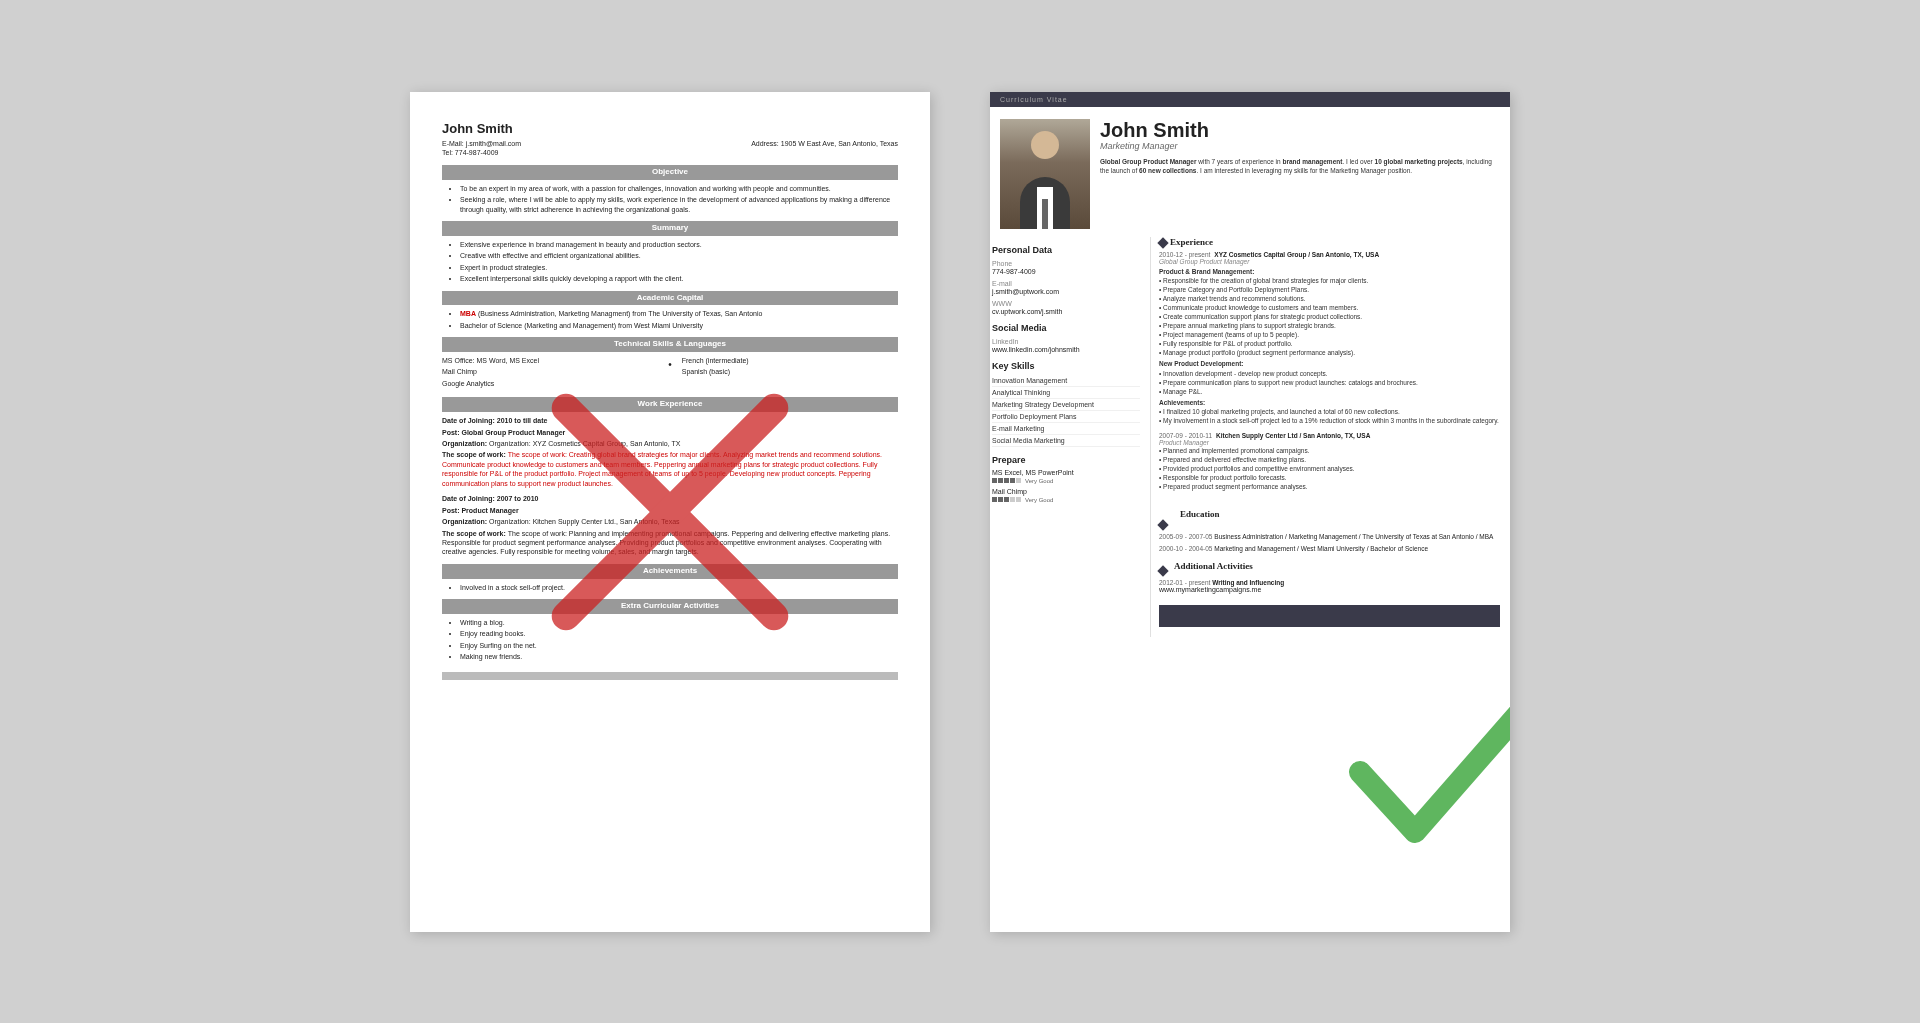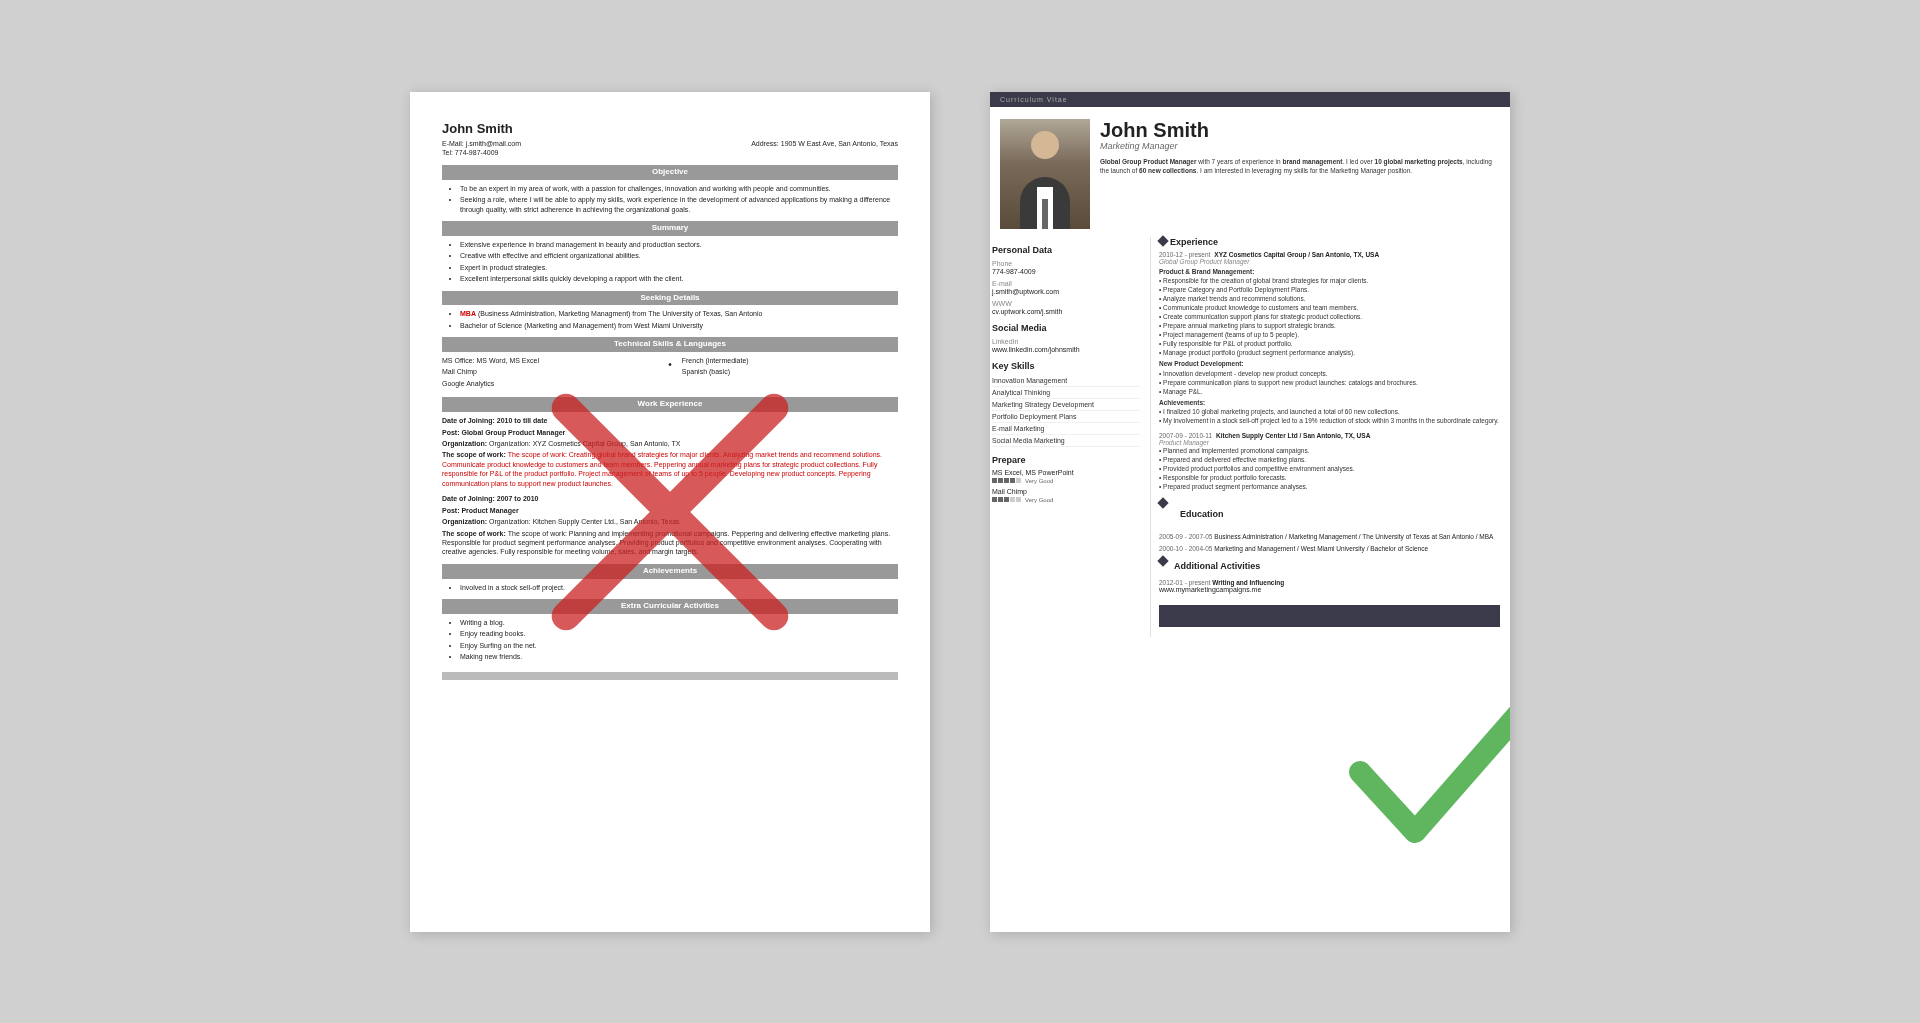--- a/index.html
+++ b/index.html
@@ -244,22 +244,23 @@
       width: 8px;
       height: 8px;
       background: #3a3a4a;
       transform: rotate(45deg);
       margin-right: 3px;
       vertical-align: middle;
       flex-shrink: 0;
     }
     .resume-good .section-header-row {
       display: flex;
-      align-items: flex-start;
+      align-items: flex-end;
       margin-bottom: 4px;
+      font-family: Liberation Serif, serif;
     }
     .resume-good .edu-entry { font-size: 6.5px; margin-bottom: 5px; }
     .resume-good .edu-date { color: #666; }
     .resume-good .edu-detail { color: #222; }
     .resume-good .additional-entry { font-size: 6.5px; }
 
     
     .check-mark {
       position: absolute;
       bottom: 60px;
@@ -295,21 +296,21 @@
     </ul>
 
     <div class="section-header">Summary</div>
     <ul>
       <li>Extensive experience in brand management in beauty and production sectors.</li>
       <li>Creative with effective and efficient organizational abilities.</li>
       <li>Expert in product strategies.</li>
       <li>Excellent interpersonal skills quickly developing a rapport with the client.</li>
     </ul>
 
-    <div class="section-header">Seeking Details</div>
+    <div class="section-header">Academic Capital</div>
     <ul>
       <li><span style="color:#c00;font-weight:bold;">MBA</span><span> (Business Administration, Marketing Managment) from The University of Texas, San Antonio</span></li>
       <li>Bachelor of Science (Marketing and Management) from West Miami University</li>
     </ul>
 
     <div class="section-header">Technical Skills &amp; Languages</div>
     <div class="skills-row">
       <div class="skills-col">
         <p>MS Office: MS Word, MS Excel</p>
         <p>Mail Chimp</p>

